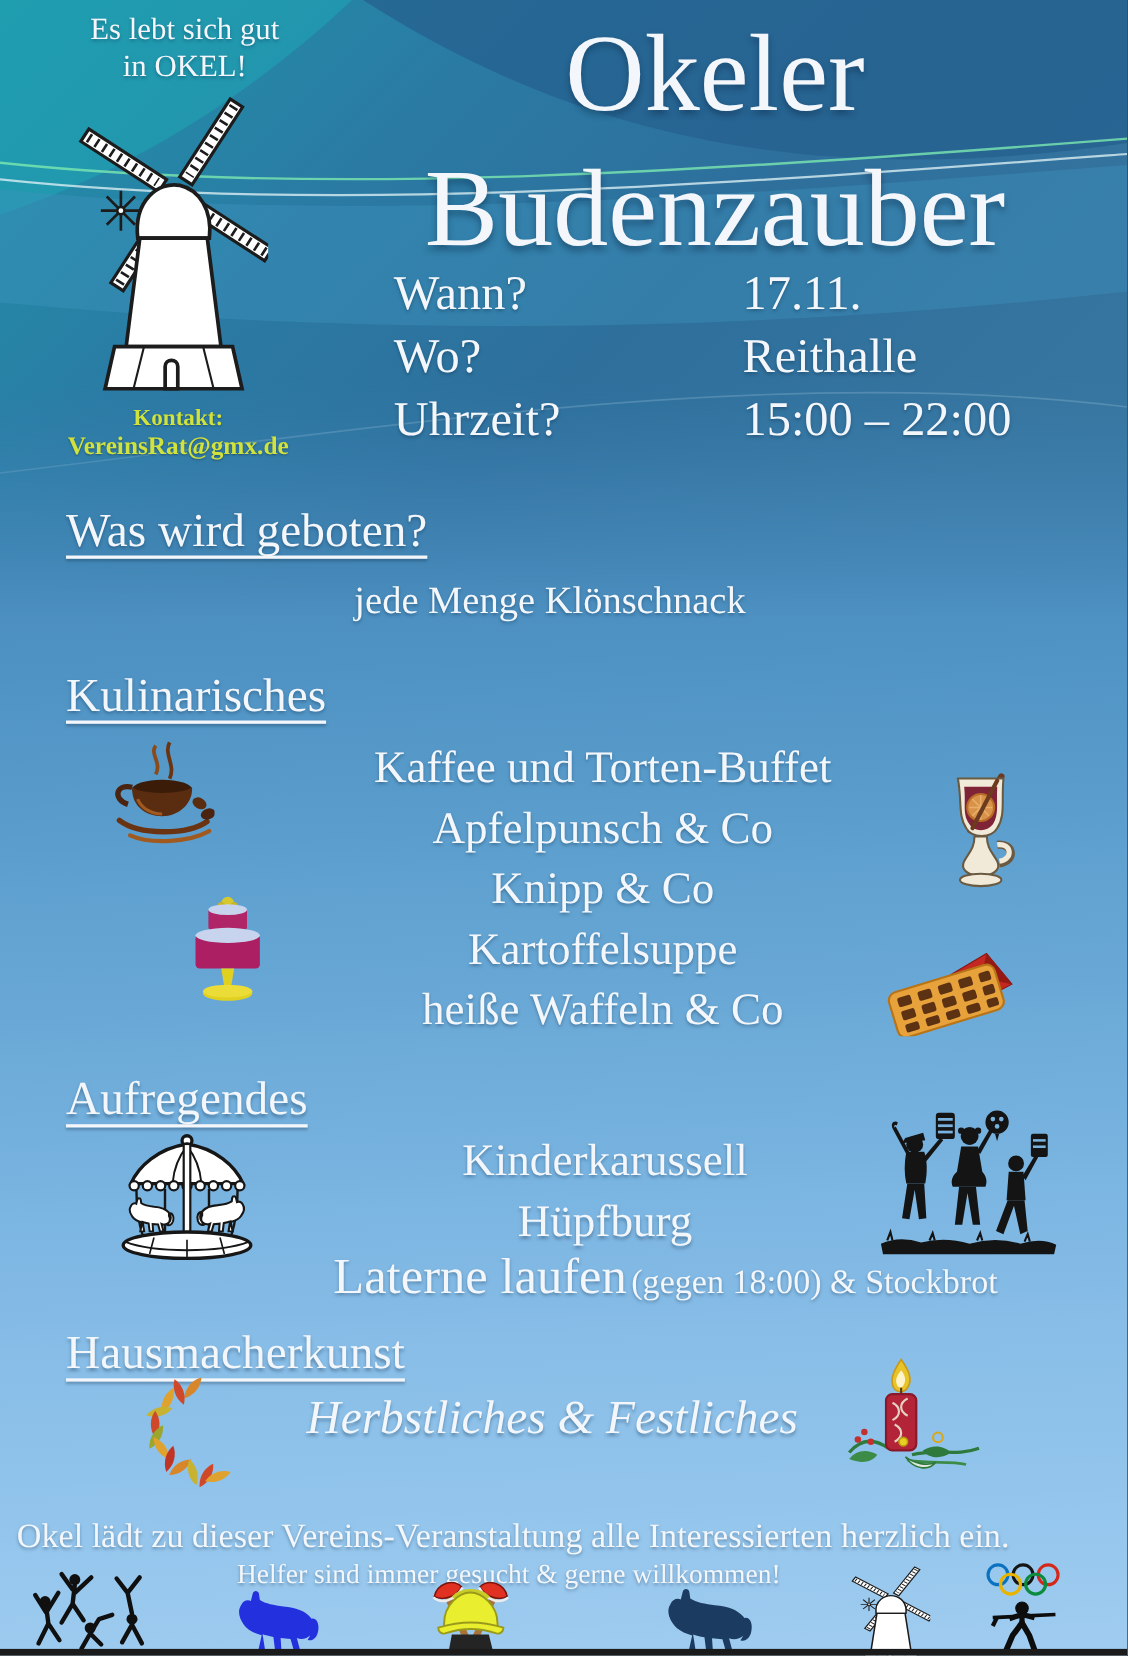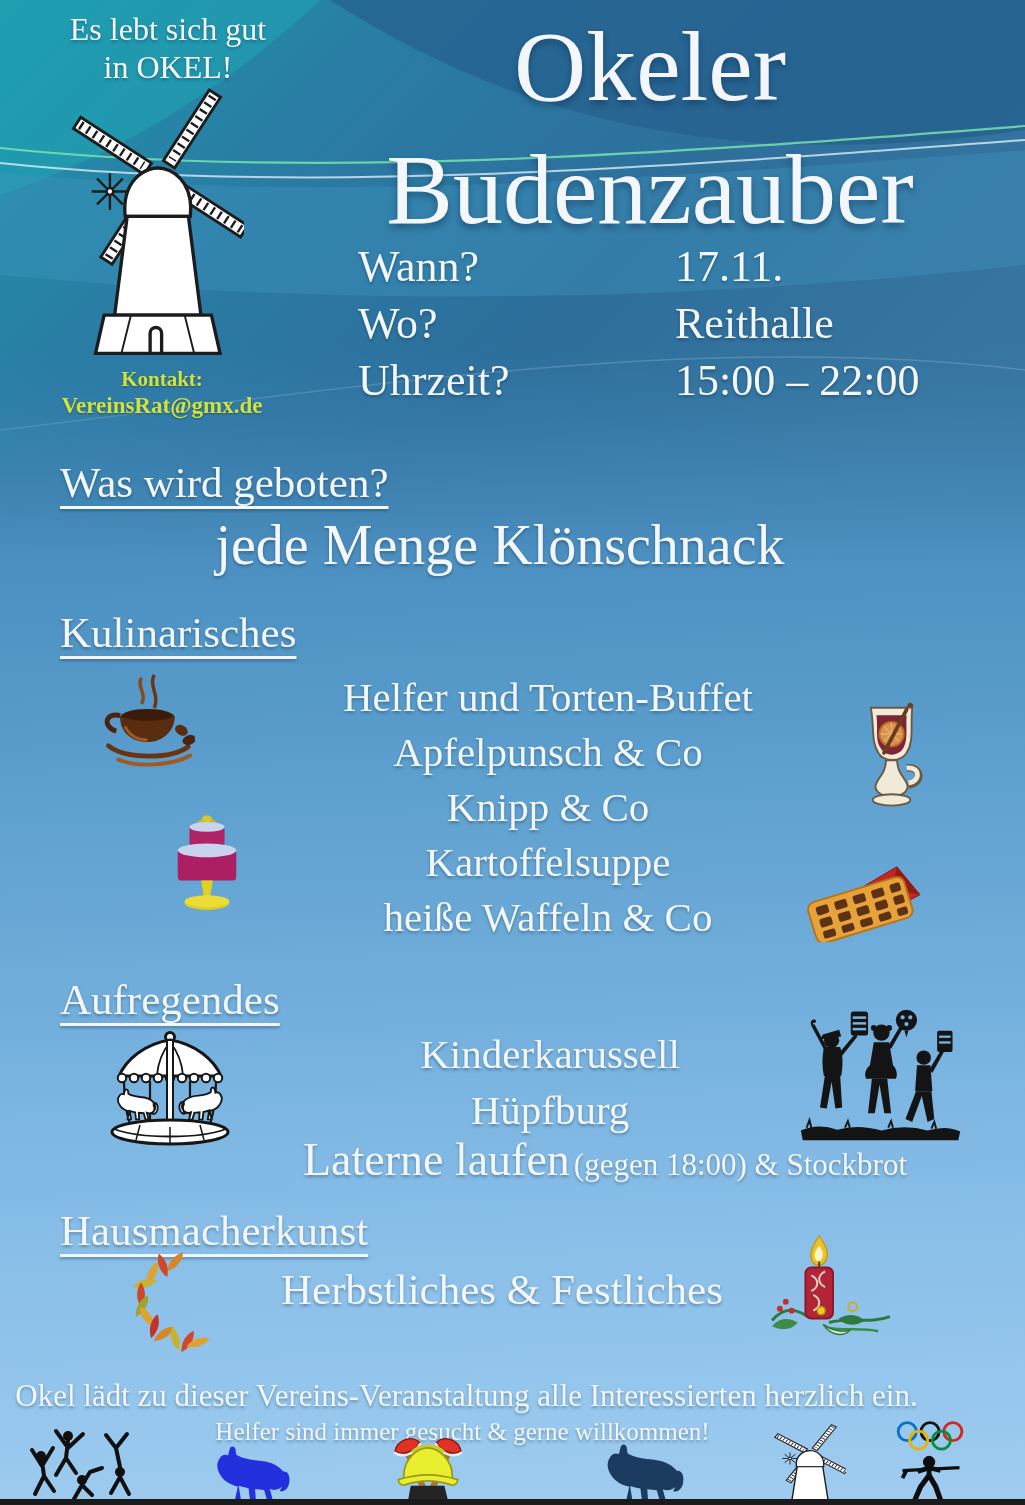--- a/index.html
+++ b/index.html
@@ -83,21 +83,21 @@
     </defs>
     <rect width="1025" height="560" fill="url(#hg)"></rect>
     <path d="M330,0 L1025,0 L1025,130 C720,175 510,115 330,0 Z" fill="#26608f" opacity="0.75"></path>
     <path d="M0,0 L320,0 C230,85 120,155 0,195 Z" fill="#1fa6b4" opacity="0.55"></path>
     <path d="M0,172 C320,205 660,178 1025,150 L1025,265 C660,305 320,305 0,275 Z" fill="#3f93bd" opacity="0.4"></path>
     <path d="M0,148 C300,180 650,155 1025,126" stroke="#7ce8b0" stroke-width="2.2" fill="none" opacity="0.8"></path>
     <path d="M0,163 C300,195 650,168 1025,140" stroke="#d9edf2" stroke-width="2" fill="none" opacity="0.8"></path>
     <path d="M0,430 C340,390 700,330 1025,370" stroke="#bcd8e8" stroke-width="1.5" fill="none" opacity="0.25"></path>
   </svg>
 
-  <div class="abs wt center" style="left:38px; top:10px; width:260px; font-size:32px; line-height:1.2;">
+  <div class="abs wt center" style="left:38px; top:10px; width:260px; font-size:28px; line-height:1.2;">
     <div>Es lebt sich gut</div>
     <div>in OKEL!</div>
   </div>
 
   <span class="abs" style="left:62px; top:82px;">
     <svg viewBox="0 0 190 300" width="182" height="288">
         <use href="#sym-windmill" width="190" height="300"></use>
       </svg>
   </span>
 
@@ -120,26 +120,26 @@
       <span class="ql">Wo?</span>
       <span>Reithalle</span>
     </div>
     <div class="qrow">
       <span class="ql">Uhrzeit?</span>
       <span>15:00 – 22:00</span>
     </div>
   </div>
 
   <div class="abs wt hd" style="left:60px; top:458px;text-align:center;">Was wird geboten?</div>
-  <div class="abs wt item" style="left:200px; top:518px; width:600px; font-size:56px;">jede Menge Klönschnack</div>
+  <div class="abs wt item" style="left:200px; top:518px; width:600px; font-size:35px;">jede Menge Klönschnack</div>
 
   <div class="abs wt hd" style="left:60px; top:608px;">Kulinarisches</div>
 
   <div class="abs wt" style="left:283px; top:670px; width:530px;">
-    <div class="item">Helfer und Torten-Buffet</div>
+    <div class="item">Kaffee und Torten-Buffet</div>
     <div class="item">Apfelpunsch &amp; Co</div>
     <div class="item">Knipp &amp; Co</div>
     <div class="item">Kartoffelsuppe</div>
     <div class="item">heiße Waffeln &amp; Co</div>
   </div>
 
   <span class="abs" style="left:93px; top:672px;">
     <svg width="102" height="102" viewBox="0 0 105 105">
       <path d="M50,6 C44,14 56,22 50,33" stroke="#8a4a1a" stroke-width="3.5" fill="none"></path>
       <path d="M63,3 C57,14 69,24 63,37" stroke="#6a3413" stroke-width="3.5" fill="none"></path>
@@ -292,21 +292,21 @@
       <line x1="151" y1="53" x2="154" y2="40" stroke="#141414" stroke-width="3"></line>
       <rect x="146" y="32" width="16" height="22" rx="2"></rect>
       <g fill="#79b2dd">
           <rect x="148" y="37" width="12" height="2.4"></rect>
           <rect x="148" y="43" width="12" height="2.4"></rect>
         </g>
     </svg>
   </span>
 
   <div class="abs wt hd" style="left:60px; top:1206px;">Hausmacherkunst</div>
-  <div class="abs wt item" style="left:237px; top:1262px; width:530px; font-size:43px;">Herbstliches &amp; Festliches</div>
+  <div class="abs wt item" style="left:237px; top:1262px; width:530px; font-size:43px;font-style:italic;">Herbstliches &amp; Festliches</div>
 
   <span class="abs" style="left:123px; top:1252px;">
     <svg width="95" height="100" viewBox="0 0 100 105">
       <use href="#sym-leaf" transform="translate(55,10) rotate(40)" fill="#d8862a"></use>
       <use href="#sym-leaf" transform="translate(42,14) rotate(-20)" fill="#d0482a"></use>
       <use href="#sym-leaf" transform="translate(31,22) rotate(25)" fill="#e0a22e"></use>
       <use href="#sym-leaf" transform="translate(23,33) rotate(75)" fill="#c8b232"></use>
       <use href="#sym-leaf" transform="translate(19,45)" fill="#d0482a"></use>
       <use href="#sym-leaf" transform="translate(20,57) rotate(30)" fill="#9aa62e"></use>
       <use href="#sym-leaf" transform="translate(25,68) rotate(-35)" fill="#e0a22e"></use>

